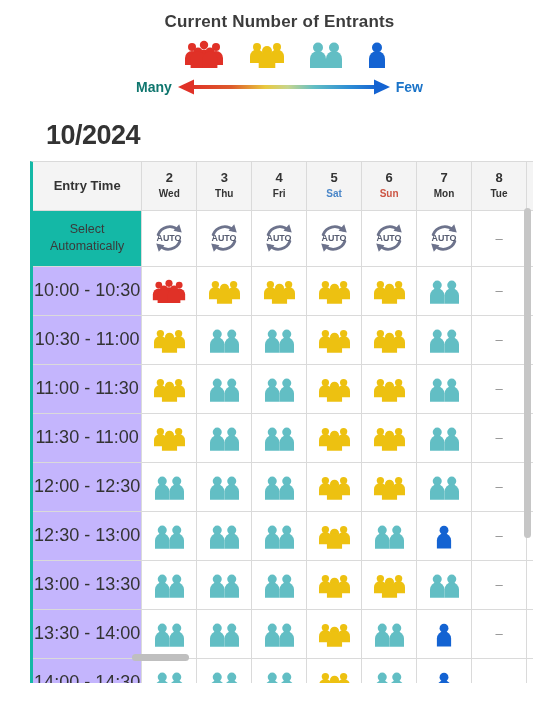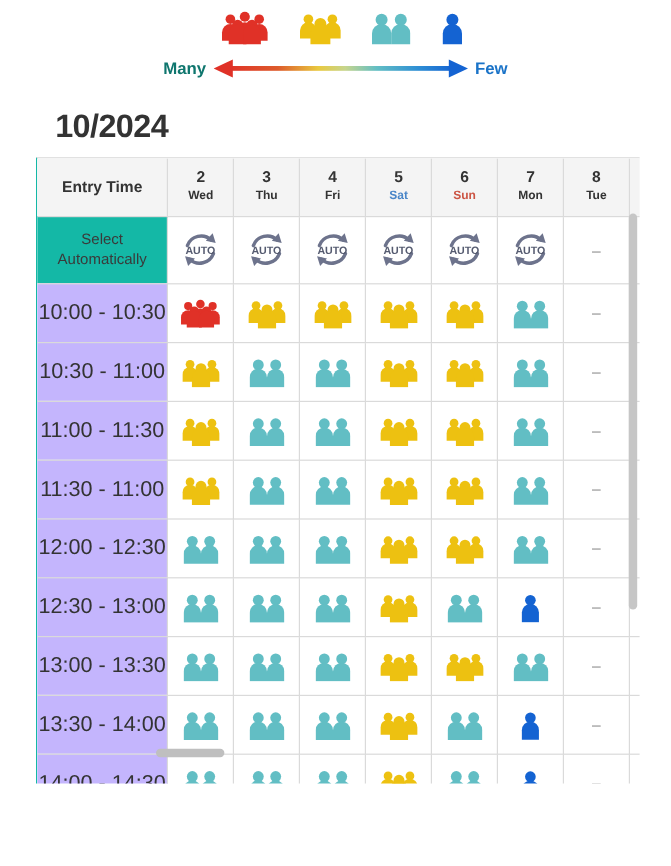--- a/index.html
+++ b/index.html
@@ -56,21 +56,21 @@
     letter-spacing: -0.5px;
   }
 
   
   .table-viewport {
     position: relative;
     margin-left: 30px;
     width: 503px;         
     height: 522px;
     overflow: hidden;
-    border-left: 1px solid #14b8a6;
+    border-left: 3px solid #14b8a6;
     border-top: 1px solid #dadada;
   }
   table.sched {
     border-collapse: collapse;
     table-layout: fixed;
     width: 549px;
     background: #fff;
   }
   table.sched td, table.sched th {
     border-right: 1px solid #dadada;
@@ -152,20 +152,21 @@
     width: 57px; height: 7px;
     background: #bfbfbf;
     border-radius: 4px;
   }
 </style>
 </head>
 <body>
 
 <div class="legend-wrap">
 
+  <div class="legend-title">Current Number of Entrants</div>
 
   <div class="legend-icons">
     <span class="ic">
       <svg width="40" height="28" viewBox="0 0 40 28">
         <g fill="#e03127">
           <circle cx="8" cy="7" r="4"></circle>
             <path d="M1 25v-7a7 7 0 0 1 14 0v7z"></path>
           <circle cx="32" cy="7" r="4"></circle>
             <path d="M25 25v-7a7 7 0 0 1 14 0v7z"></path>
           <circle cx="20" cy="5" r="4.2"></circle>

